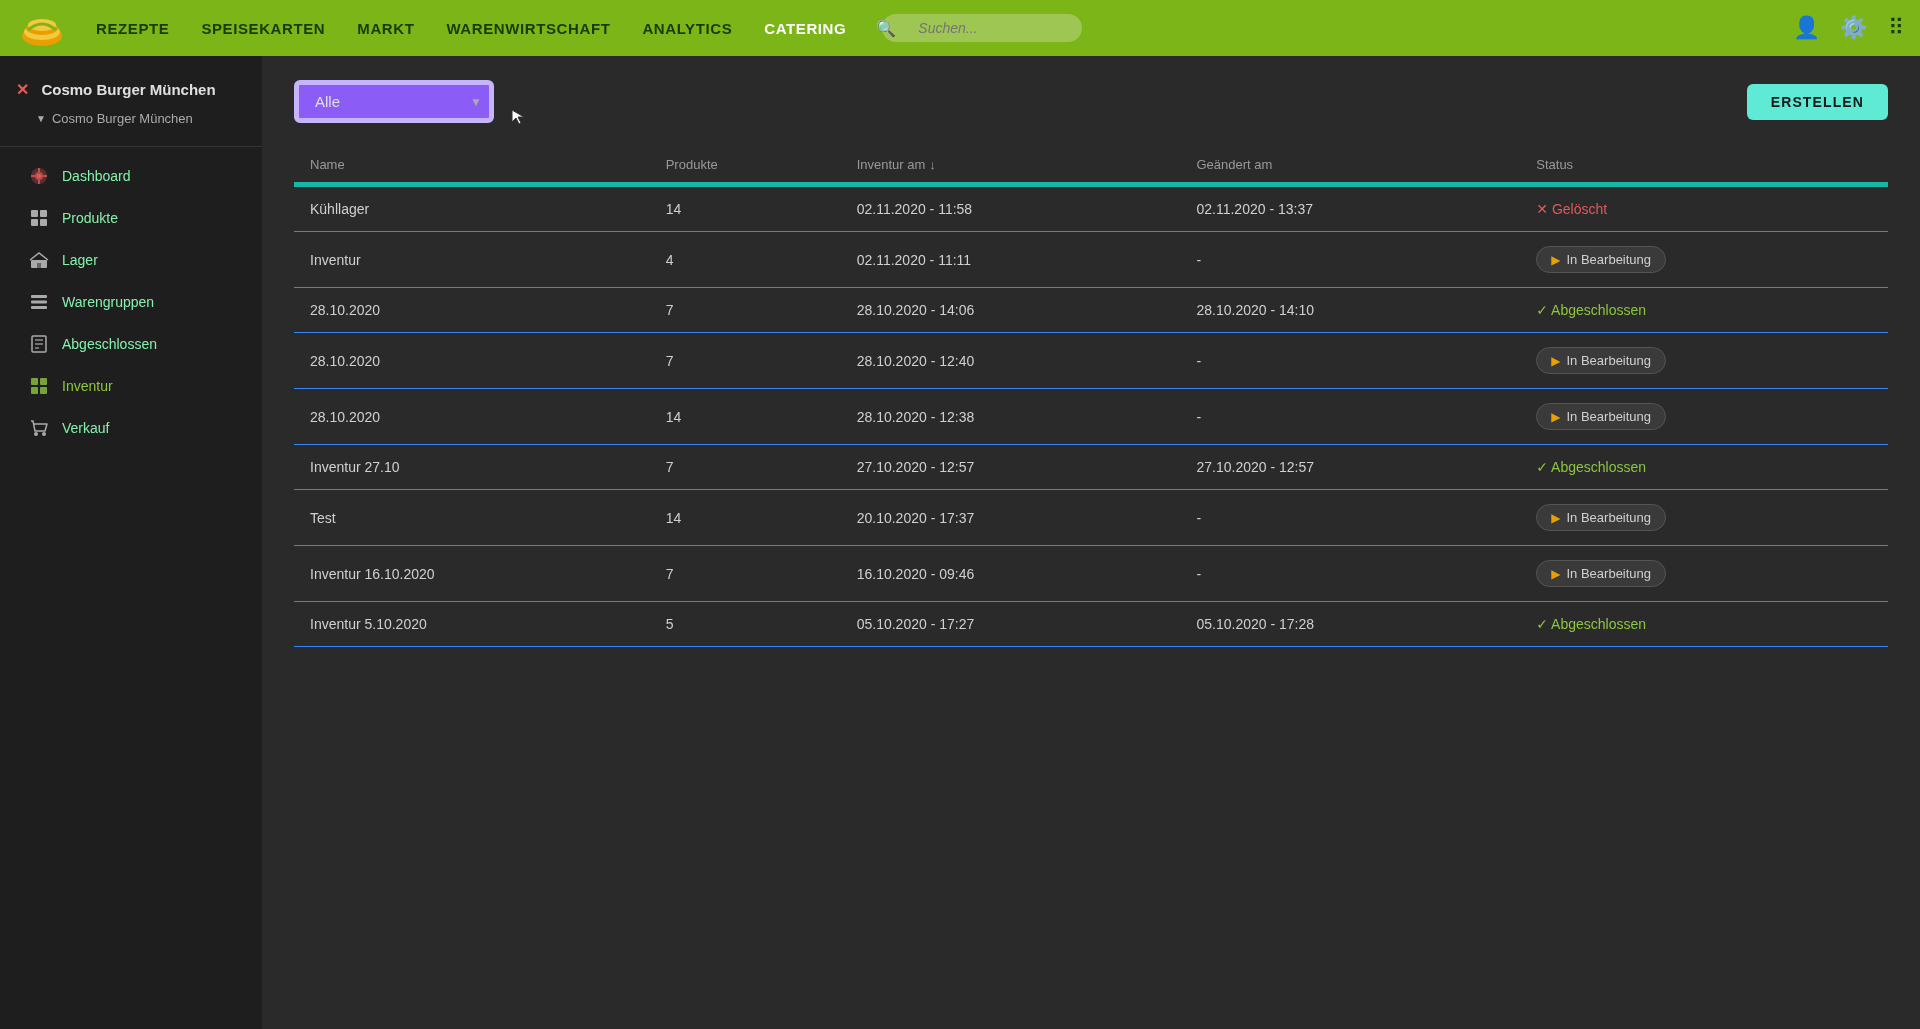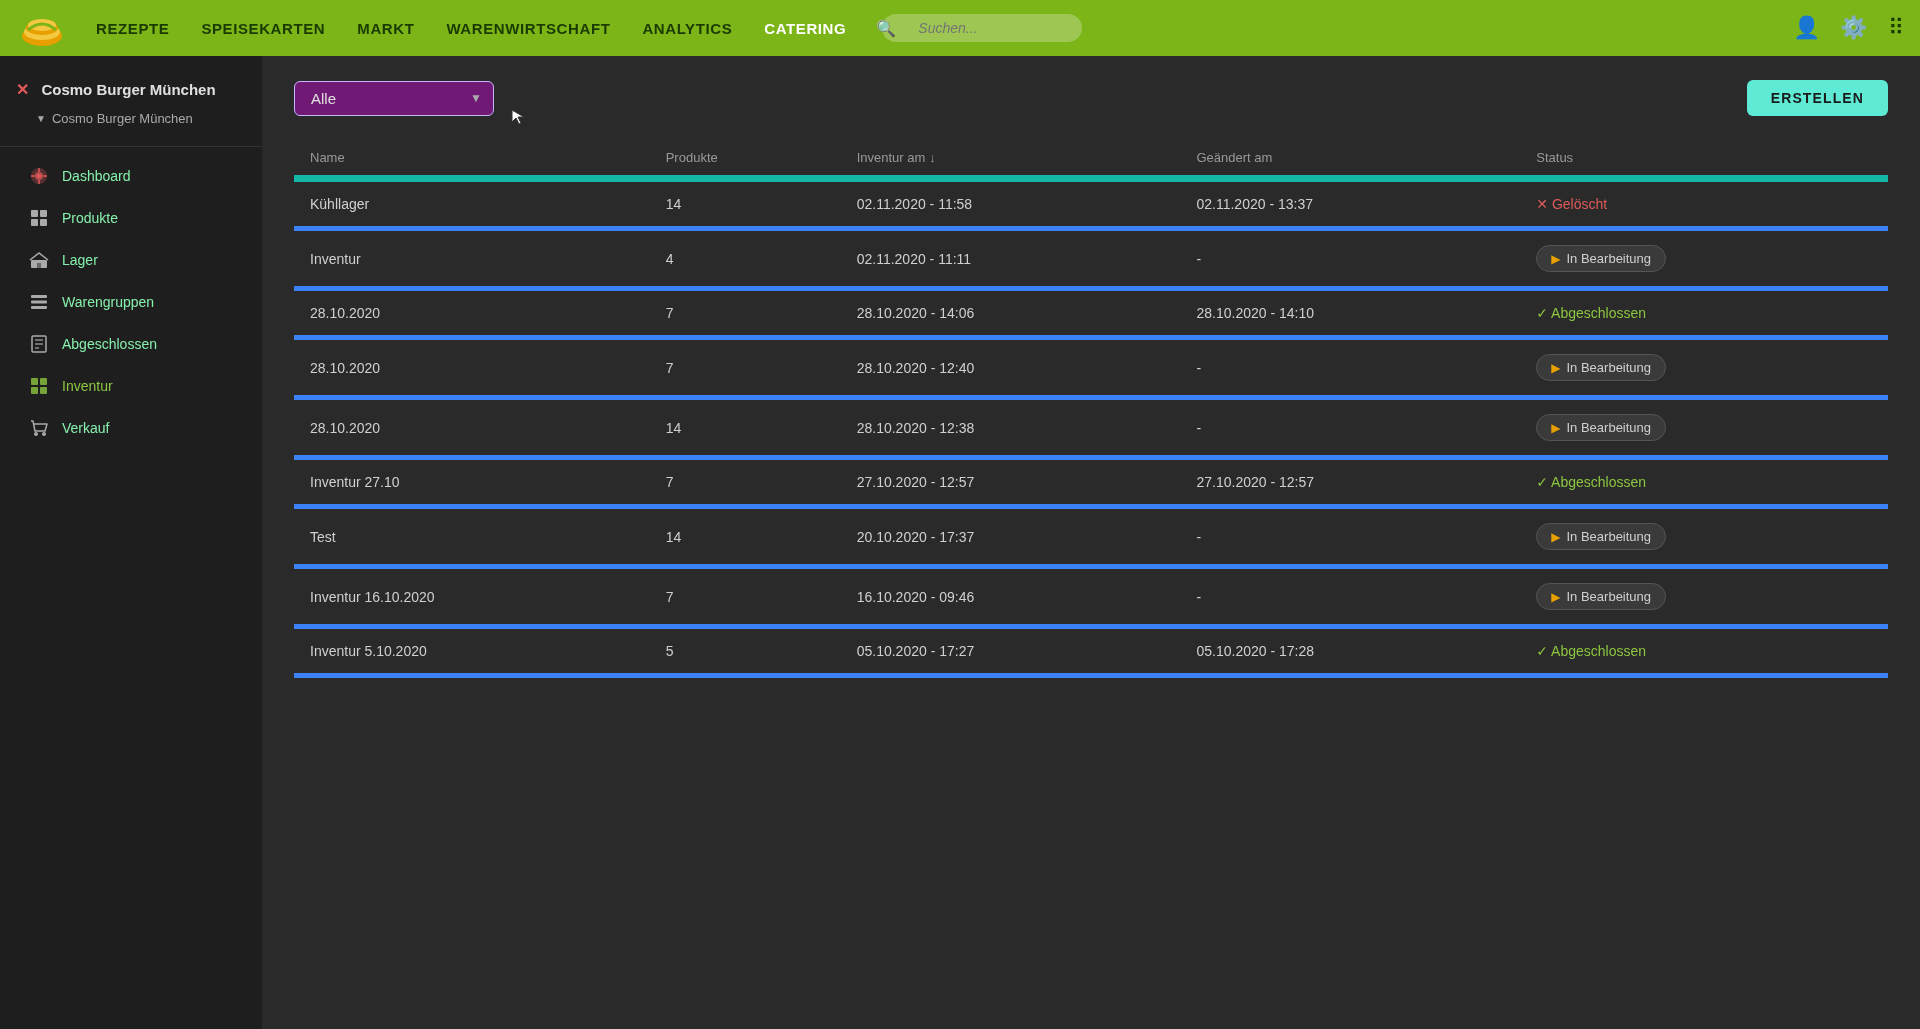--- a/index.html
+++ b/index.html
@@ -105,22 +105,22 @@
     }
     .main-toolbar {
       display: flex;
       align-items: center;
       justify-content: space-between;
       margin-bottom: 24px;
     }
     .filter-select-wrap { position: relative; display: flex; align-items: center; }
     .filter-select {
       appearance: none;
-      background: #701a75;
-      border: 1px solid #c4b5fd;
+      background: #8b5cf6;
+      border: 5px solid #c4b5fd;
       border-radius: 6px;
       color: #e0e0e0;
       padding: 8px 36px 8px 16px;
       font-size: 15px;
       cursor: pointer;
       min-width: 200px;
       outline: none;
     }
     .select-arrow {
       position: absolute; right: 12px; pointer-events: none; color: #aaa; font-size: 12px;
@@ -145,24 +145,24 @@
     }
     
     .table-wrap { width: 100%; }
     table { width: 100%; border-collapse: collapse; }
     thead tr th {
       color: #999;
       font-size: 13px;
       font-weight: 500;
       text-align: left;
       padding: 10px 16px;
-      border-bottom: 7px solid #14b8a6;
+      border-bottom: 5px solid #14b8a6;
     }
     .th-sort { display: flex; align-items: center; gap: 4px; }
-    tbody tr { border-bottom: 5px solid #3b82f6; }
+    tbody tr { border-bottom: 1px solid #3b82f6; }
     tbody tr td {
       padding: 14px 16px;
       font-size: 14px;
       color: #d0d0d0;
     }
     .status-badge {
       display: inline-flex;
       align-items: center;
       gap: 6px;
       border-radius: 20px;

